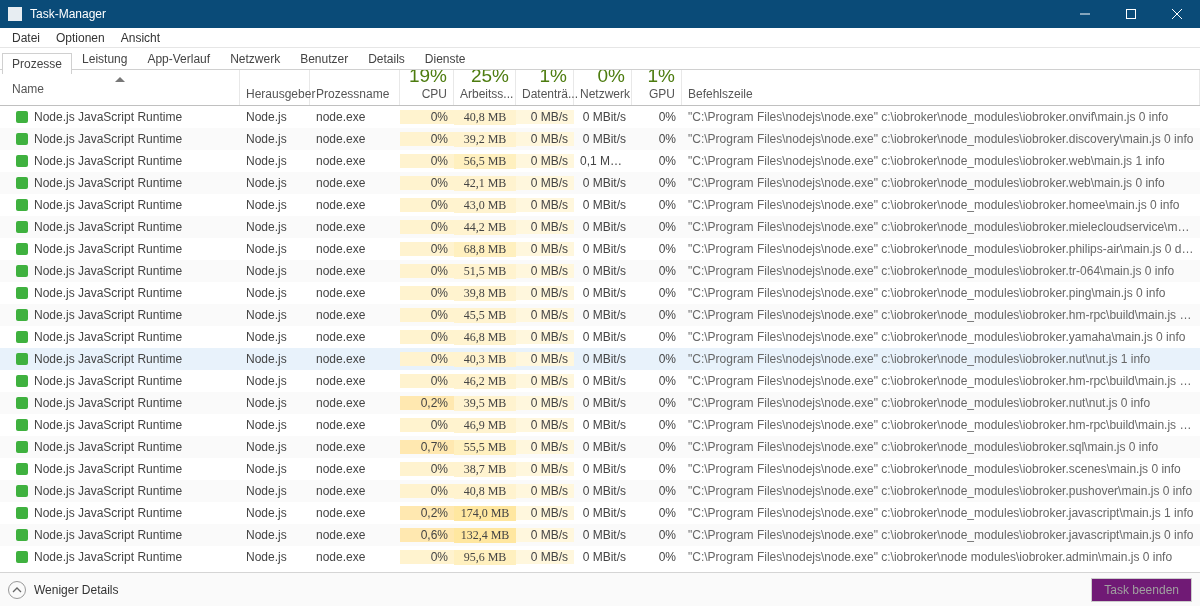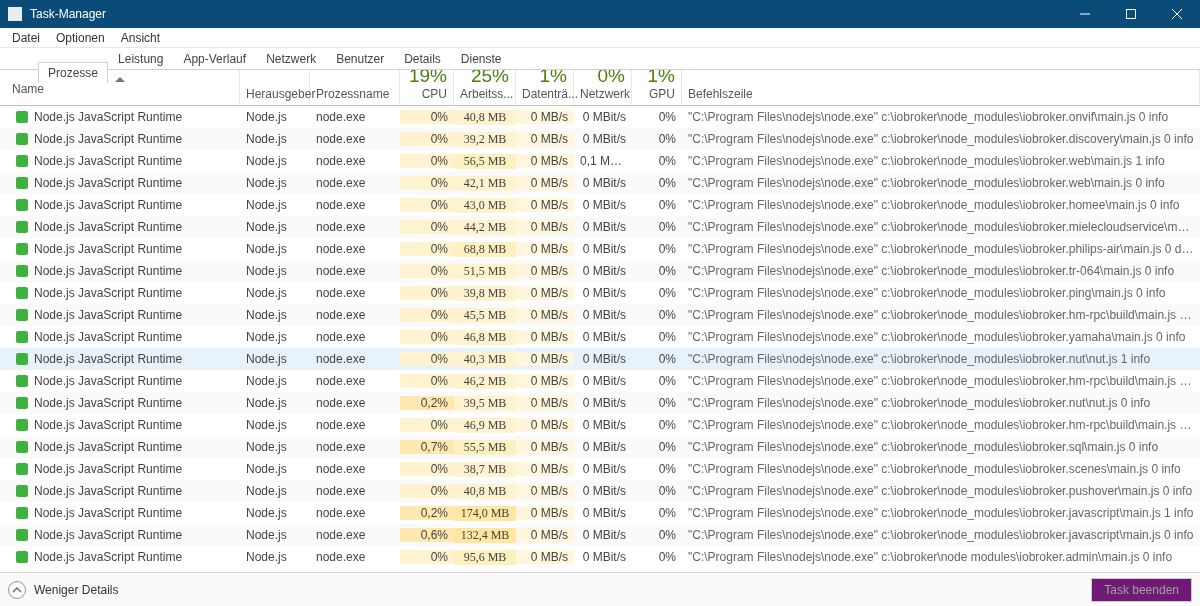--- a/index.html
+++ b/index.html
@@ -66,22 +66,21 @@
     padding: 2px 9px;
     display: flex; align-items: center;
     border: 1px solid transparent;
     border-bottom: none;
     color: #444;
   }
   .tabs .tab.active {
     border-color: #d0d0d0;
     background: #fff;
     position: relative;
-    top: 14px;
-    margin-left: 36px;
+    top: 5px;
   }
 
   
   .table-area {
     flex: 1;
     display: flex;
     flex-direction: column;
     overflow: hidden;
     position: relative;
   }

